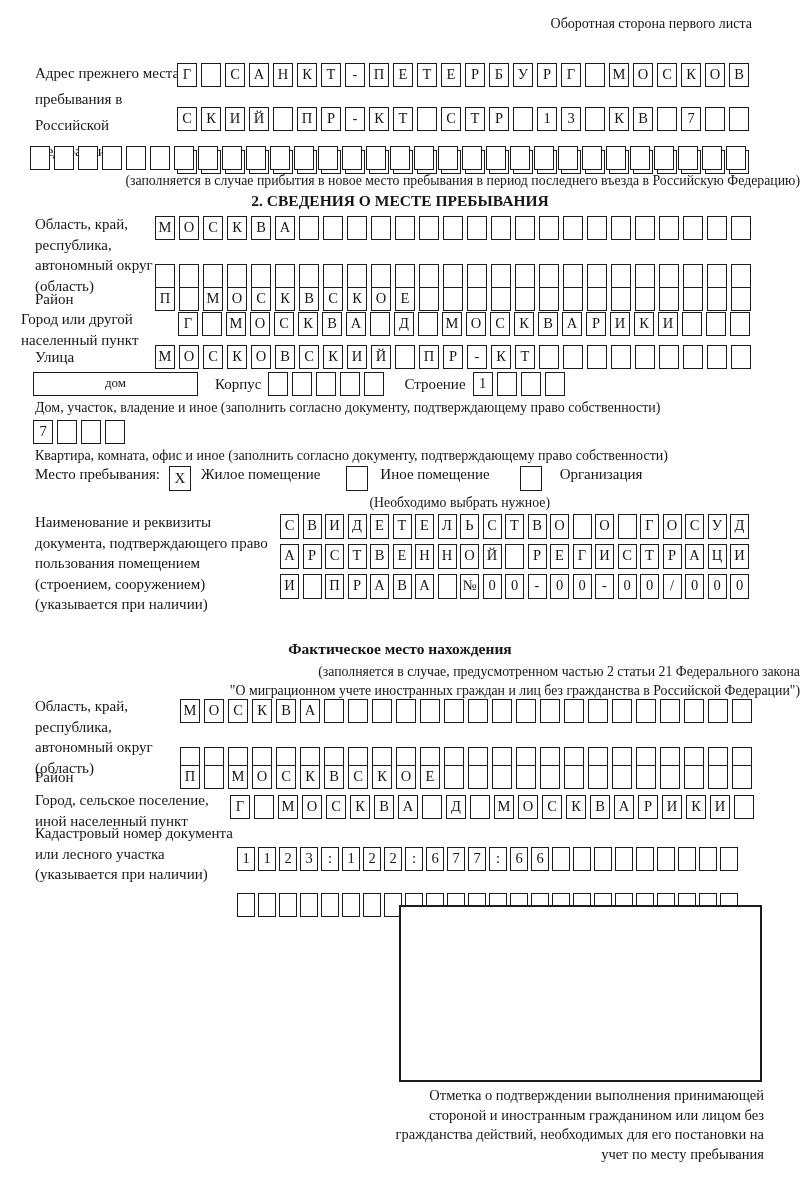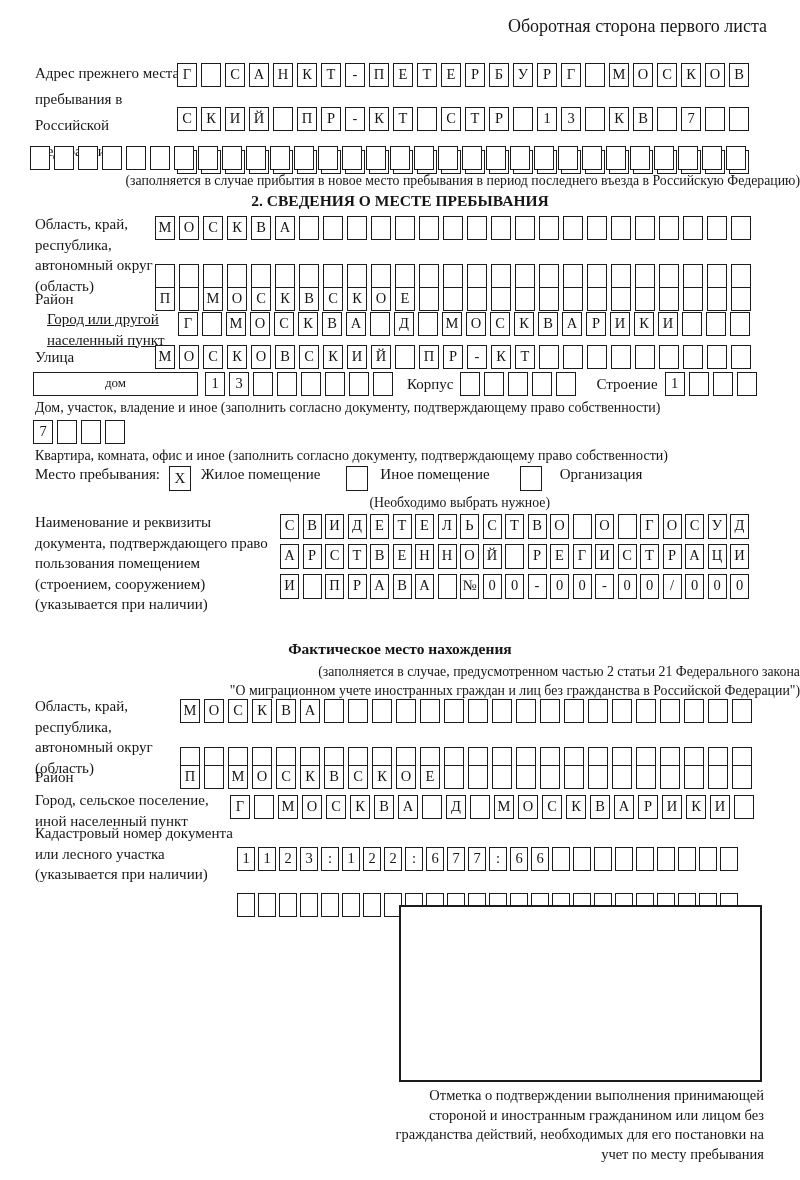--- a/index.html
+++ b/index.html
@@ -43,21 +43,21 @@
   }
   .mesto { display:flex; align-items:flex-start; font-size:15px;font-family:Liberation Serif, serif; }
 
   .stamp {
     border:2px solid #1c1c1c; background:#fff;
   }
 </style>
 </head>
 <body>
 
-<div class="abs" style="top:16px; left:15px; width:752px; text-align:right; font-size:18px;">Оборотная сторона первого листа</div>
+<div class="abs" style="top:16px; left:0; width:752px; text-align:right; font-size:14px;">Оборотная сторона первого листа</div>
 
 <div class="abs lbl lbl-tall" style="left:35px; top:60px; width:145px;">Адрес прежнего места пребывания в Российской Федерации</div>
 <div class="abs rows" style="left:177px; top:63px;">
   <div class="boxrow"><span class="box">Г</span><span class="box"></span><span class="box">С</span><span class="box">А</span><span class="box">Н</span><span class="box">К</span><span class="box">Т</span><span class="box">-</span><span class="box">П</span><span class="box">Е</span><span class="box">Т</span><span class="box">Е</span><span class="box">Р</span><span class="box">Б</span><span class="box">У</span><span class="box">Р</span><span class="box">Г</span><span class="box"></span><span class="box">М</span><span class="box">О</span><span class="box">С</span><span class="box">К</span><span class="box">О</span><span class="box">В</span></div>
   <div class="boxrow"><span class="box">С</span><span class="box">К</span><span class="box">И</span><span class="box">Й</span><span class="box"></span><span class="box">П</span><span class="box">Р</span><span class="box">-</span><span class="box">К</span><span class="box">Т</span><span class="box"></span><span class="box">С</span><span class="box">Т</span><span class="box">Р</span><span class="box"></span><span class="box">1</span><span class="box">3</span><span class="box"></span><span class="box">К</span><span class="box">В</span><span class="box"></span><span class="box">7</span><span class="box"></span><span class="box"></span></div>
   <div class="boxrow"><span class="box"></span><span class="box"></span><span class="box"></span><span class="box"></span><span class="box"></span><span class="box"></span><span class="box"></span><span class="box"></span><span class="box"></span><span class="box"></span><span class="box"></span><span class="box"></span><span class="box"></span><span class="box"></span><span class="box"></span><span class="box"></span><span class="box"></span><span class="box"></span><span class="box"></span><span class="box"></span><span class="box"></span><span class="box"></span><span class="box"></span><span class="box"></span></div>
 </div>
 <div class="abs boxrow" style="left:30px; top:146px;"><span class="box"></span><span class="box"></span><span class="box"></span><span class="box"></span><span class="box"></span><span class="box"></span><span class="box"></span><span class="box"></span><span class="box"></span><span class="box"></span><span class="box"></span><span class="box"></span><span class="box"></span><span class="box"></span><span class="box"></span><span class="box"></span><span class="box"></span><span class="box"></span><span class="box"></span><span class="box"></span><span class="box"></span><span class="box"></span><span class="box"></span><span class="box"></span><span class="box"></span><span class="box"></span><span class="box"></span><span class="box"></span><span class="box"></span><span class="box"></span></div>
 <div class="abs note center" style="top:172px; left:0; width:800px;">(заполняется в случае прибытия в новое место пребывания в период последнего въезда в Российскую Федерацию)</div>
 
@@ -65,29 +65,28 @@
 
 <div class="abs lbl" style="left:35px; top:214px; width:122px;">Область, край, республика, автономный округ (область)</div>
 <div class="abs rows-wide" style="left:155px; top:216px;">
   <div class="boxrow"><span class="box">М</span><span class="box">О</span><span class="box">С</span><span class="box">К</span><span class="box">В</span><span class="box">А</span><span class="box"></span><span class="box"></span><span class="box"></span><span class="box"></span><span class="box"></span><span class="box"></span><span class="box"></span><span class="box"></span><span class="box"></span><span class="box"></span><span class="box"></span><span class="box"></span><span class="box"></span><span class="box"></span><span class="box"></span><span class="box"></span><span class="box"></span><span class="box"></span><span class="box"></span></div>
   <div class="boxrow"><span class="box"></span><span class="box"></span><span class="box"></span><span class="box"></span><span class="box"></span><span class="box"></span><span class="box"></span><span class="box"></span><span class="box"></span><span class="box"></span><span class="box"></span><span class="box"></span><span class="box"></span><span class="box"></span><span class="box"></span><span class="box"></span><span class="box"></span><span class="box"></span><span class="box"></span><span class="box"></span><span class="box"></span><span class="box"></span><span class="box"></span><span class="box"></span><span class="box"></span></div>
 </div>
 
 <div class="abs lbl" style="left:35px; top:289px;">Район</div>
 <div class="abs boxrow" style="left:155px; top:287px;"><span class="box">П</span><span class="box"></span><span class="box">М</span><span class="box">О</span><span class="box">С</span><span class="box">К</span><span class="box">В</span><span class="box">С</span><span class="box">К</span><span class="box">О</span><span class="box">Е</span><span class="box"></span><span class="box"></span><span class="box"></span><span class="box"></span><span class="box"></span><span class="box"></span><span class="box"></span><span class="box"></span><span class="box"></span><span class="box"></span><span class="box"></span><span class="box"></span><span class="box"></span><span class="box"></span></div>
 
-<div class="abs lbl" style="left:47px; top:309px; width:148px;text-decoration:underline;">Город или другой населенный пункт</div>
+<div class="abs lbl" style="left:21px; top:309px; width:148px;">Город или другой населенный пункт</div>
 <div class="abs boxrow" style="left:178px; top:312px;"><span class="box">Г</span><span class="box"></span><span class="box">М</span><span class="box">О</span><span class="box">С</span><span class="box">К</span><span class="box">В</span><span class="box">А</span><span class="box"></span><span class="box">Д</span><span class="box"></span><span class="box">М</span><span class="box">О</span><span class="box">С</span><span class="box">К</span><span class="box">В</span><span class="box">А</span><span class="box">Р</span><span class="box">И</span><span class="box">К</span><span class="box">И</span><span class="box"></span><span class="box"></span><span class="box"></span></div>
 
 <div class="abs lbl" style="left:35px; top:347px;">Улица</div>
 <div class="abs boxrow" style="left:155px; top:345px;"><span class="box">М</span><span class="box">О</span><span class="box">С</span><span class="box">К</span><span class="box">О</span><span class="box">В</span><span class="box">С</span><span class="box">К</span><span class="box">И</span><span class="box">Й</span><span class="box"></span><span class="box">П</span><span class="box">Р</span><span class="box">-</span><span class="box">К</span><span class="box">Т</span><span class="box"></span><span class="box"></span><span class="box"></span><span class="box"></span><span class="box"></span><span class="box"></span><span class="box"></span><span class="box"></span><span class="box"></span></div>
 
 <div class="abs flexline" style="left:33px; top:372px;">
   <span class="titlebox" style="width:165px; margin-right:7px;">дом</span>
-  <span class="boxrow"><span class="box">1</span><span class="box">3</span><span class="box"></span><span class="box"></span><span class="box"></span><span class="box"></span><span class="box"></span><span class="box"></span></span>
   <span class="inline-lbl" style="margin:0 7px 0 10px;">Корпус</span>
   <span class="boxrow"><span class="box"></span><span class="box"></span><span class="box"></span><span class="box"></span><span class="box"></span></span>
   <span class="inline-lbl" style="margin:0 7px 0 16px;">Строение</span>
   <span class="boxrow"><span class="box">1</span><span class="box"></span><span class="box"></span><span class="box"></span></span>
 </div>
 <div class="abs" style="left:35px; top:400px; font-size:14px;">Дом, участок, владение и иное (заполнить согласно документу, подтверждающему право собственности)</div>
 
 <div class="abs flexline" style="left:33px; top:420px;">
   <span class="boxrow"><span class="box">7</span><span class="box"></span><span class="box"></span><span class="box"></span></span>
 </div>

